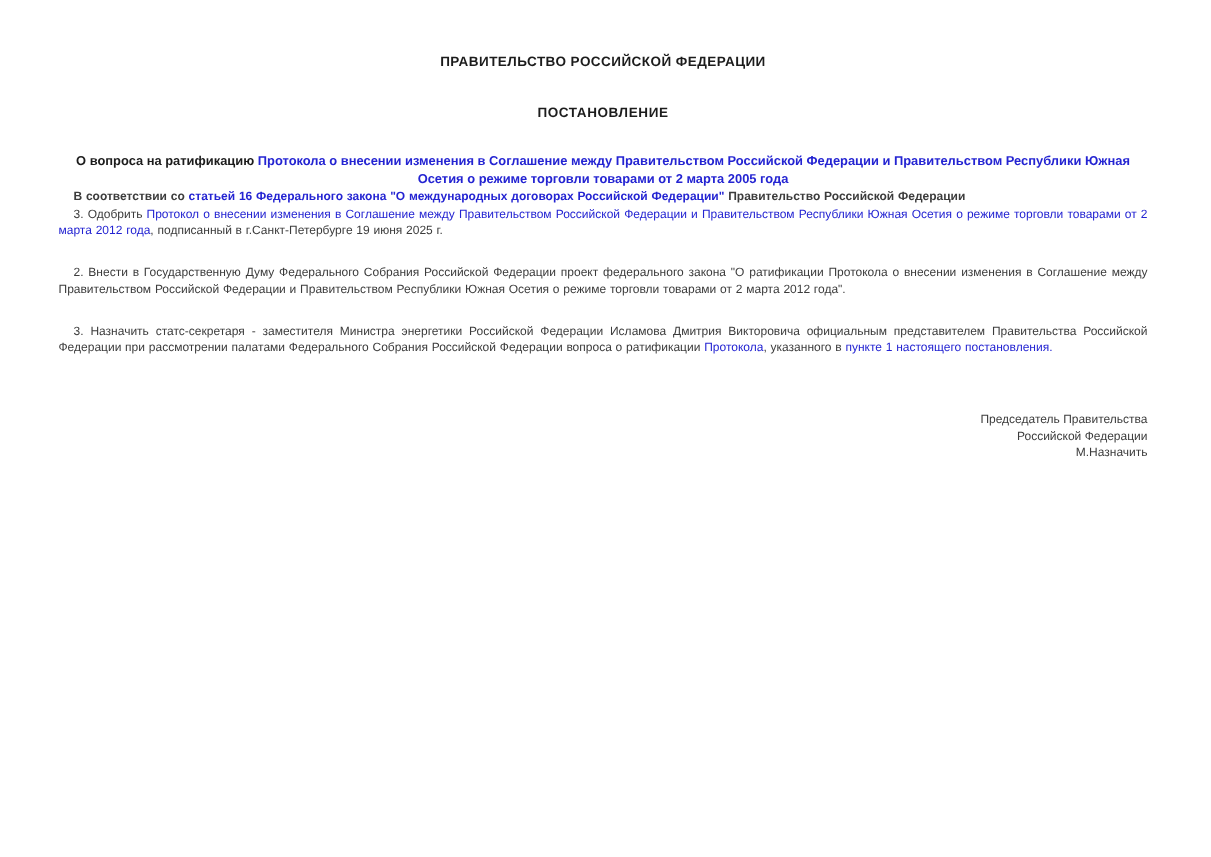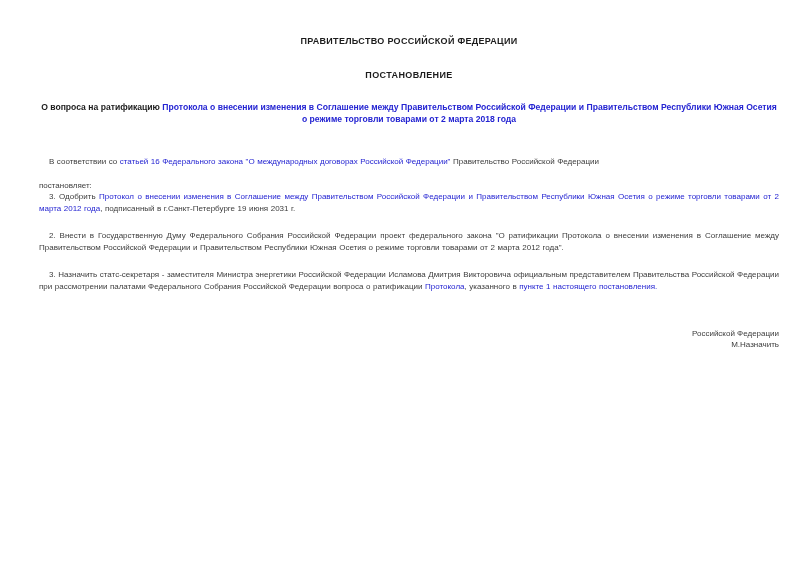--- a/index.html
+++ b/index.html
@@ -4,65 +4,65 @@
 <style>
   :root { --link:#2424d2; --ink:#3c3c3c; --ink-strong:#1c1c1c; }
   * { box-sizing:border-box; }
   html,body { margin:0; padding:0; }
   body {
     width:807px; height:571px; background:#ffffff; overflow:hidden;
     font-family:"Liberation Sans","DejaVu Sans",sans-serif;
     color:var(--ink);
     -webkit-font-smoothing:antialiased;
   }
-  .page { padding:36px 28px 0 39px; }
+  .page { padding:36px 42px 0 39px; }
 
   .doc-header div { text-align:center; font-weight:bold; font-size:9px; color:var(--ink-strong); }
   .hdr-org  { letter-spacing:.3px; }
   .hdr-type { margin-top:24px; letter-spacing:.4px; }
   .hdr-date { margin-top:9px; }
 
   .title {
     margin:21px 0 0 0; text-align:center; font-weight:bold;
     font-size:8.6px; line-height:12px; color:var(--ink-strong);
   }
 
   .link { color:var(--link); cursor:pointer; text-decoration:none; }
 
   .para { font-size:8px; line-height:11.5px; margin:0; word-spacing:.3px; }
-  .preamble { margin-top:31px; text-indent:10px; }
+  .preamble { text-indent:10px;font-weight:bold; }
   .resolves { margin-top:12px; }
   .item { text-align:justify; text-indent:10px; }
   .item + .item { margin-top:16px; }
 
   .signature {
     margin-top:36px; text-align:right;
     font-size:8px; line-height:11px; color:var(--ink);
   }
 </style>
 </head>
 <body>
 
 <div class="page">
 
   <div class="doc-header">
     <div class="hdr-org">ПРАВИТЕЛЬСТВО РОССИЙСКОЙ ФЕДЕРАЦИИ</div>
     <div class="hdr-type">ПОСТАНОВЛЕНИЕ</div>
   </div>
 
-  <h1 class="title"><span>О вопроса на ратификацию </span><span class="link">Протокола о внесении изменения в Соглашение между Правительством Российской Федерации и Правительством Республики Южная Осетия о режиме торговли товарами от 2 марта 2018 года</span></h1>
+  <h1 class="title"><span>О вопроса на ратификацию </span><span class="link">Протокола о внесении изменения в Соглашение между Правительством Российской Федерации и Правительством Республики Южная Осетия о режиме торговли товарами от 2 марта 2005 года</span></h1>
 
   <p class="para preamble"><span>В соответствии со </span><span class="link">статьей 16 Федерального закона "О международных договорах Российской Федерации"</span><span> Правительство Российской Федерации</span></p>
 
-  <p class="para resolves">постановляет:</p>
 
   <div id="items">
-      <p class="para item"><span>3. Одобрить </span><span class="link">Протокол о внесении изменения в Соглашение между Правительством Российской Федерации и Правительством Республики Южная Осетия о режиме торговли товарами от 2 марта 2012 года</span><span>, подписанный в г.Санкт-Петербурге 19 июня 2031 г.</span></p>
+      <p class="para item"><span>3. Одобрить </span><span class="link">Протокол о внесении изменения в Соглашение между Правительством Российской Федерации и Правительством Республики Южная Осетия о режиме торговли товарами от 2 марта 2012 года</span><span>, подписанный в г.Санкт-Петербурге 19 июня 2025 г.</span></p>
       <p class="para item"><span>2. Внести в Государственную Думу Федерального Собрания Российской Федерации проект федерального закона "О ратификации Протокола о внесении изменения в Соглашение между Правительством Российской Федерации и Правительством Республики Южная Осетия о режиме торговли товарами от 2 марта 2012 года".</span></p>
       <p class="para item"><span>3. Назначить статс-секретаря - заместителя Министра энергетики Российской Федерации Исламова Дмитрия Викторовича официальным представителем Правительства Российской Федерации при рассмотрении палатами Федерального Собрания Российской Федерации вопроса о ратификации </span><span class="link">Протокола</span><span>, указанного в </span><span class="link">пункте 1 настоящего постановления.</span></p>
     </div>
 
   <div class="signature">
+    <div>Председатель Правительства</div>
     <div>Российской Федерации</div>
     <div>М.Назначить</div>
   </div>
 
 </div>
 
 </body></html>

